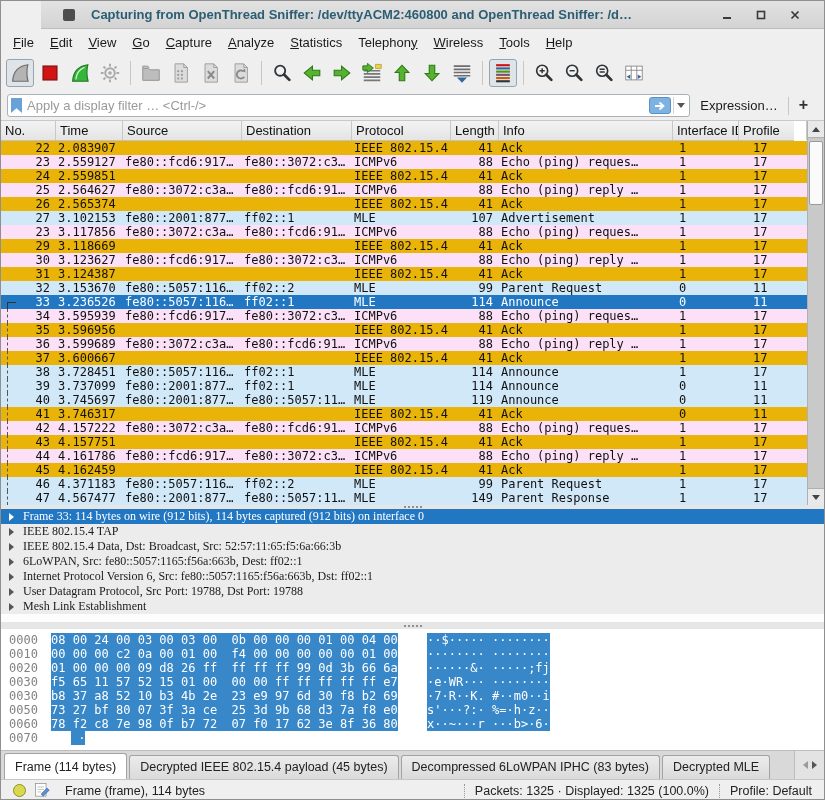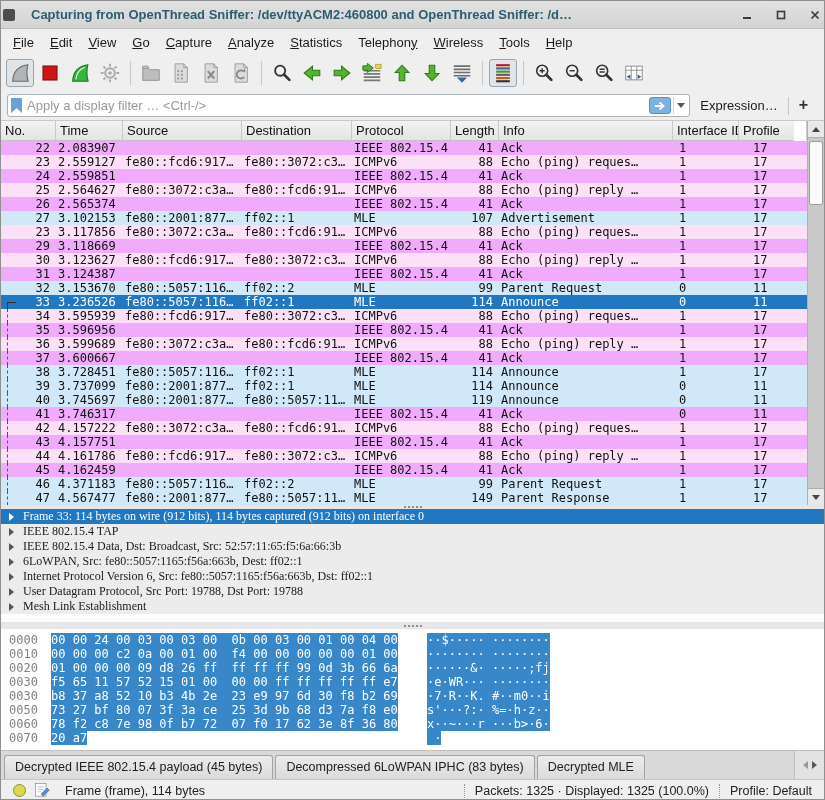--- a/index.html
+++ b/index.html
@@ -4,21 +4,21 @@
 <style>
   html,body{margin:0;padding:0;background:#888;}
   *{box-sizing:border-box;}
   .window{
     width:825px;height:800px;border:1px solid #8f8f8f;background:#efefef;
     font-family:"Liberation Sans","DejaVu Sans",sans-serif;position:relative;overflow:hidden;
     display:flex;flex-direction:column;
   }
   
   .titlebar{height:28px;background:linear-gradient(#e2e2e2,#d3d3d3);border-bottom:1px solid #bdbdbd;
-    display:flex;align-items:center;padding:0 0;flex:0 0 28px;}
+    display:flex;align-items:center;padding:0 20px;flex:0 0 28px;margin-left:40px;}
   .app-icon{width:12px;height:12px;background:#4d4d4d;border-radius:2px;margin:0 16px 0 2px;flex:0 0 12px;}
   .title{font-size:13px;font-weight:bold;color:#2c5d73;white-space:nowrap;overflow:hidden;}
   .winbtns{margin-left:auto;display:flex;gap:20px;padding-right:2px;}
   .wb{width:14px;height:14px;display:flex;align-items:center;justify-content:center;cursor:default;}
   
   .menubar{height:26px;display:flex;align-items:center;padding:0 4px;flex:0 0 26px;background:#efefef;}
   .mitem{font-size:13px;color:#1a1a1a;padding:3px 8px;border-radius:2px;}
   .mitem u{text-decoration:underline;}
   
   .toolbar{height:36px;display:flex;align-items:center;padding:0 4px;flex:0 0 36px;background:#efefef;}
@@ -42,21 +42,21 @@
   
   .plist{flex:0 0 384px;position:relative;background:#fff;overflow:hidden;}
   .phead{height:20px;display:flex;background:linear-gradient(#f3f3f3,#e4e4e4);border-bottom:1px solid #c2c2c2;margin-right:30px;}
   .hcell{font-size:13px;color:#111;padding:2px 0 0 4px;border-right:1px solid #c8c8c8;overflow:hidden;white-space:nowrap;flex:0 0 auto;}
   .prows{position:absolute;top:20px;left:0;right:17px;bottom:0;overflow:hidden;}
   .prow{height:14px;display:flex;position:relative;font-family:"DejaVu Sans Mono","Liberation Mono",monospace;font-size:12px;line-height:14px;color:#111;}
   .pcell{flex:0 0 auto;overflow:hidden;white-space:pre;padding:0 2px;}
   .pcell.r{text-align:right;padding-right:6px;}
   .pcell.pad14{padding-left:14px;}
   .pcell.pad6{padding-left:6px;}
-  .c-white{background:#f0abfc;} .c-pink{background:#fbe0f7;} .c-blue{background:#d0e8f8;}
+  .c-white{background:#eab308;} .c-pink{background:#fbe0f7;} .c-blue{background:#d0e8f8;}
   .prow.sel{background:#2277c3;color:#fff;}
   .rline{position:absolute;left:6px;top:0;height:100%;border-left:1px dashed #555;}
   .rstart{position:absolute;left:6px;top:7px;height:7px;border-left:1px solid #333;}
   .rbar{position:absolute;left:6px;top:7px;width:9px;border-top:1px solid #333;}
   .vscroll{position:absolute;right:0;top:0;bottom:0;width:17px;background:#c9c9c9;border-left:1px solid #b0b0b0;}
   .sbtn{position:absolute;left:0;right:0;height:17px;background:#e9e9e9;display:flex;align-items:center;justify-content:center;}
   .sbtn.up{top:0;border-bottom:1px solid #b0b0b0;}
   .sbtn.down{bottom:0;border-top:1px solid #b0b0b0;}
   .sbtn i{width:0;height:0;border-left:4px solid transparent;border-right:4px solid transparent;}
   .sbtn.up i{border-bottom:5px solid #444;}
@@ -690,32 +690,33 @@
       <div class="drow"><i class="tri"></i><span>Internet Protocol Version 6, Src: fe80::5057:1165:f56a:663b, Dst: ff02::1</span></div>
       <div class="drow"><i class="tri"></i><span>User Datagram Protocol, Src Port: 19788, Dst Port: 19788</span></div>
       <div class="drow"><i class="tri"></i><span>Mesh Link Establishment</span></div>
     </div>
 
   <div class="splitter s2">
       <i class="grip"></i>
     </div>
 
   <div class="hexpane" id="hexpane">
-      <div class="hrow"><span class="hoff">0000</span><span class="hw"><span class="hl">00 00 24 00 03 00 03 00  0b 00 03 00 01 00 04 00</span></span><span class="aw"><span class="hl">··$····· ········</span></span></div>
+      <div class="hrow"><span class="hoff">0000</span><span class="hw"><span class="hl">08 00 24 00 03 00 03 00  0b 00 00 00 01 00 04 00</span></span><span class="aw"><span class="hl">··$····· ········</span></span></div>
       <div class="hrow"><span class="hoff">0010</span><span class="hw"><span class="hl">00 00 00 c2 0a 00 01 00  f4 00 00 00 00 00 01 00</span></span><span class="aw"><span class="hl">········ ········</span></span></div>
       <div class="hrow"><span class="hoff">0020</span><span class="hw"><span class="hl">01 00 00 00 09 d8 26 ff  ff ff ff 99 0d 3b 66 6a</span></span><span class="aw"><span class="hl">······&amp;· ·····;fj</span></span></div>
       <div class="hrow"><span class="hoff">0030</span><span class="hw"><span class="hl">f5 65 11 57 52 15 01 00  00 00 ff ff ff ff ff e7</span></span><span class="aw"><span class="hl">·e·WR··· ········</span></span></div>
       <div class="hrow"><span class="hoff">0030</span><span class="hw"><span class="hl">b8 37 a8 52 10 b3 4b 2e  23 e9 97 6d 30 f8 b2 69</span></span><span class="aw"><span class="hl">·7·R··K. #··m0··i</span></span></div>
       <div class="hrow"><span class="hoff">0050</span><span class="hw"><span class="hl">73 27 bf 80 07 3f 3a ce  25 3d 9b 68 d3 7a f8 e0</span></span><span class="aw"><span class="hl">s'···?:· %=·h·z··</span></span></div>
       <div class="hrow"><span class="hoff">0060</span><span class="hw"><span class="hl">78 f2 c8 7e 98 0f b7 72  07 f0 17 62 3e 8f 36 80</span></span><span class="aw"><span class="hl">x··~···r ···b&gt;·6·</span></span></div>
-      <div class="hrow"><span class="hoff">0070</span><span class="hw"><span class="hl">20 a7</span></span><span class="aw"><span class="hl"> ·</span></span></div>
+      <div class="hrow"><span class="hoff">0070</span><span class="aw"><span class="hl"> ·</span></span></div>
     </div>
 
   <div class="tabbar">
     <div class="tabs" id="tabs">
+        <div class="tab active">Frame (114 bytes)</div>
         <div class="tab">Decrypted IEEE 802.15.4 payload (45 bytes)</div>
         <div class="tab">Decompressed 6LoWPAN IPHC (83 bytes)</div>
         <div class="tab cut">Decrypted MLE</div>
       </div>
     <div class="tscroll">
       <i class="tl"></i>
       <i class="tr"></i>
     </div>
   </div>
 

